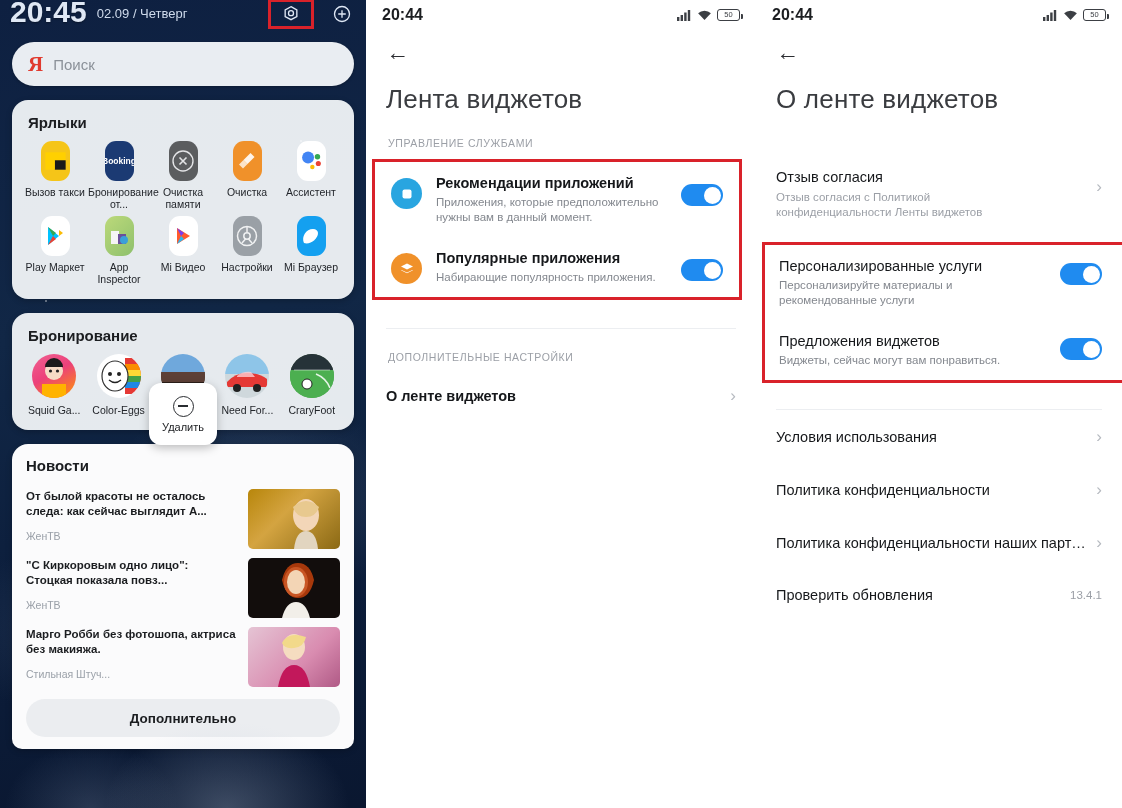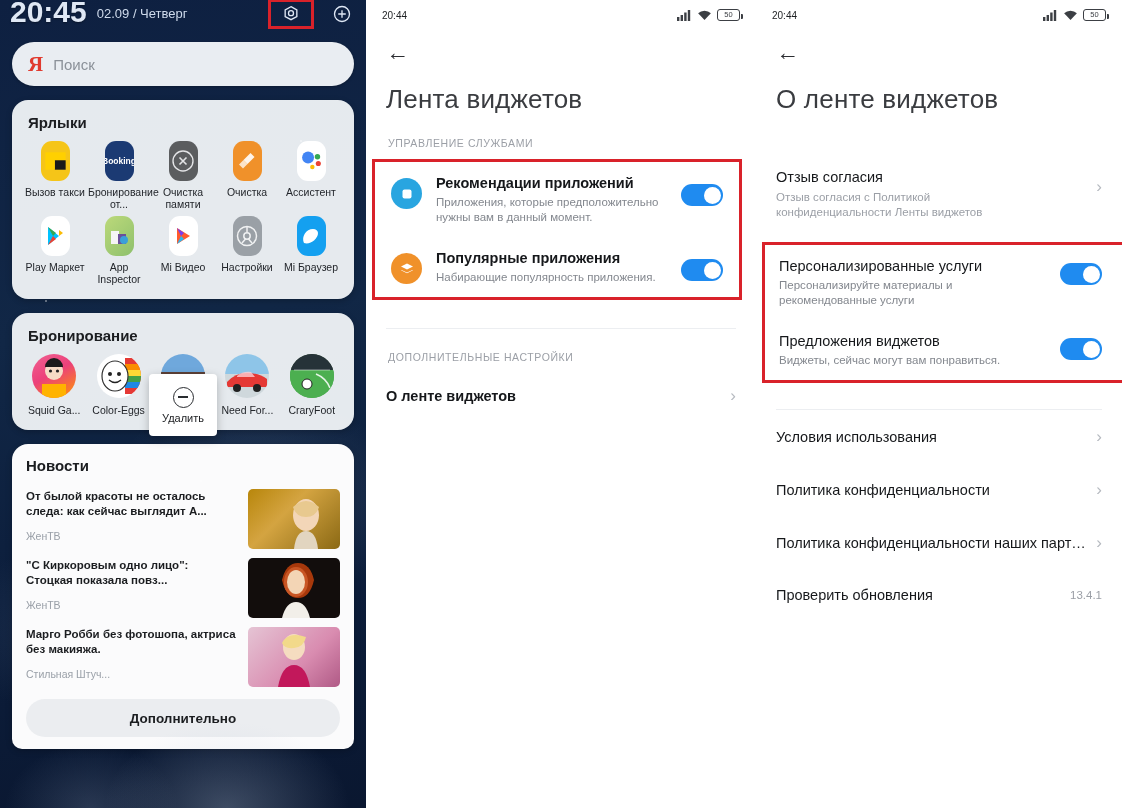--- a/index.html
+++ b/index.html
@@ -69,22 +69,22 @@
   .grid5 { display: grid; grid-template-columns: repeat(5, 1fr); gap: 6px 2px; }
   .app { display: flex; flex-direction: column; align-items: center; gap: 5px; }
   .app-ico { width: 29px; height: 40px; border-radius: 11px; display: flex; align-items: center; justify-content: center; overflow: hidden; position: relative; }
   .app-lbl { font-size: 10.5px; color: #23262b; text-align: center; line-height: 12px; max-width: 62px; }
 
   .rec-row { display: grid; grid-template-columns: repeat(5, 1fr); gap: 4px; position: relative; }
   .rec { display: flex; flex-direction: column; align-items: center; gap: 6px; }
   .rec-ico { width: 44px; height: 44px; border-radius: 50%; overflow: hidden; position: relative; }
   .rec-lbl { font-size: 10.5px; color: #23262b; text-align: center; white-space: nowrap; overflow: hidden; text-overflow: ellipsis; max-width: 64px; }
   .del-pop {
-    position: absolute; left: 50%; top: 20px; transform: translateX(-50%);
-    width: 68px; height: 62px; background: #fff; border-radius: 4px;
+    position: absolute; left: 50%; top: 29px; transform: translateX(-50%);
+    width: 68px; height: 62px; background: #fff; border-radius: 12px;
     box-shadow: 0 3px 10px rgba(0,0,0,.25);
     display: flex; flex-direction: column; align-items: center; justify-content: center; gap: 4px;
   }
   .del-circ { width: 21px; height: 21px; border-radius: 50%; border: 1.6px solid #2a2d31; display: flex; align-items: center; justify-content: center; }
   .del-circ i { display: block; width: 10px; height: 1.6px; background: #2a2d31; }
   .del-lbl { font-size: 11px; color: #1b1d20; }
 
   
   .news-card { margin: 14px 12px 0 12px; border-radius: 16px 16px 10px 10px; background: #fbfbfc; padding: 13px 14px 10px 14px; box-shadow: 0 2px 6px rgba(0,0,0,.22); }
   .news-title { font-size: 15px; font-weight: 700; color: #1b1d20; margin-bottom: 10px; }
@@ -94,21 +94,21 @@
   .news-src { font-size: 10.5px; color: #9aa0a8; margin-top: 11px; }
   .news-img { width: 92px; height: 60px; border-radius: 5px; flex: 0 0 92px; overflow: hidden; position: relative; }
   .more-btn { margin: 8px 0 2px 0; height: 38px; border-radius: 19px; background: #ebedf0; display: flex; align-items: center; justify-content: center; font-size: 13.5px; font-weight: 700; color: #1b1d20; }
 
   
   .panel { position: relative; height: 808px; background: #ffffff; }
   .panel-mid { width: 390px; flex: 0 0 390px; }
   .panel-right { width: 366px; flex: 0 0 366px; }
 
   .statusbar { height: 30px; display: flex; align-items: center; padding: 0 16px; }
-  .sb-time { font-size: 10px; color: #1c1e21; font-weight: 400; }
+  .sb-time { font-size: 16px; color: #1c1e21; font-weight: 700; }
   .sb-right { margin-left: auto; display: flex; align-items: center; gap: 5px; }
   .batt { width: 23px; height: 12px; border: 1.3px solid #3c3f44; border-radius: 3px; display: flex; align-items: center; justify-content: center; position: relative; }
   .batt:after { content: ""; position: absolute; right: -3.5px; top: 3.5px; width: 2px; height: 5px; background: #3c3f44; border-radius: 0 1px 1px 0; }
   .batt span { font-size: 7.5px; color: #3c3f44; line-height: 1; }
 
   .backrow { height: 44px; display: flex; align-items: center; padding: 0 20px; }
   .back-arrow { font-size: 23px; color: #2b2d31; line-height: 1; }
   .page-title { font-size: 26px; color: #3a3c40; font-weight: 400; padding: 10px 20px 0 20px; letter-spacing: .2px; }
   .sect-label { font-size: 10.5px; color: #9b9fa6; letter-spacing: .6px; padding: 22px 22px 10px 22px; }
 

